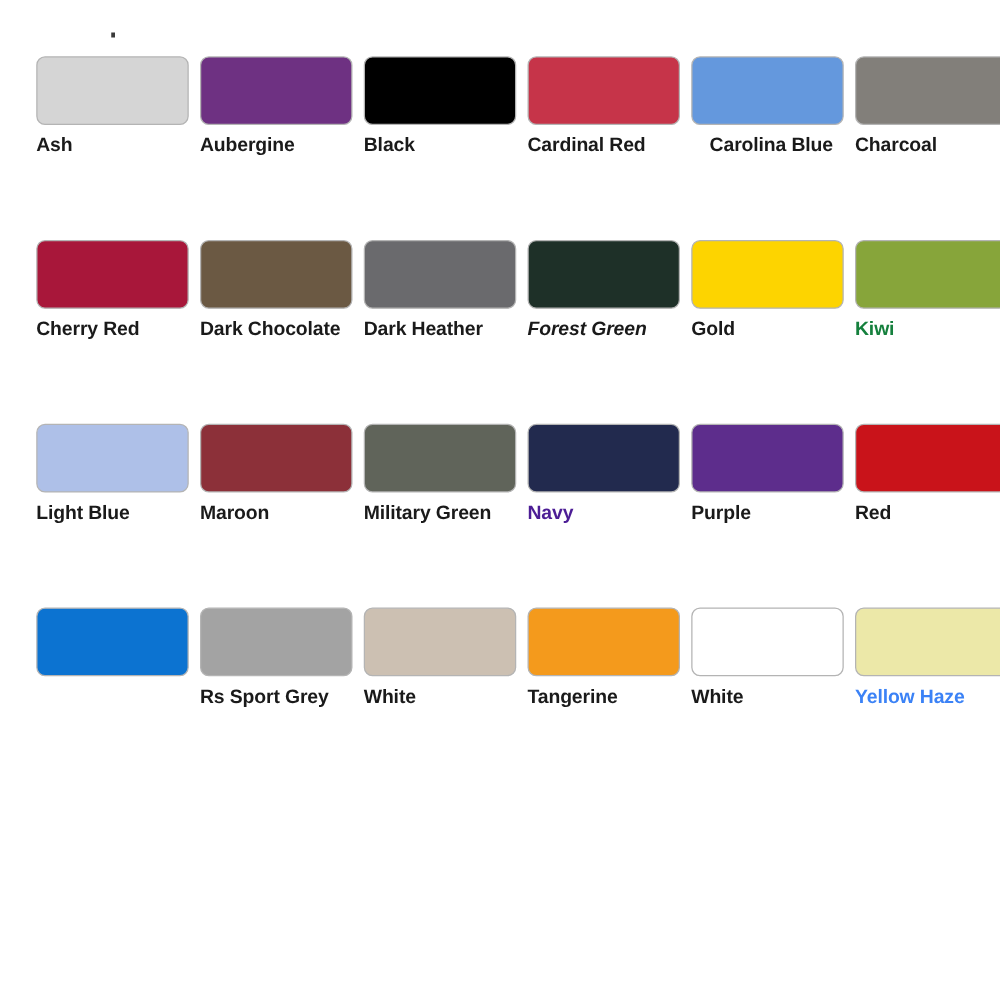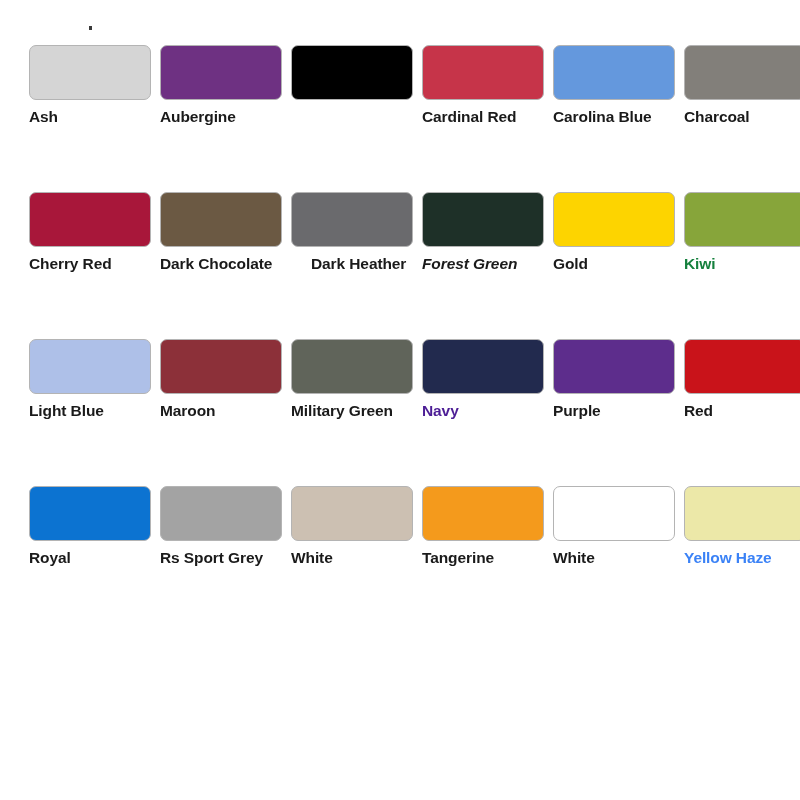--- a/index.html
+++ b/index.html
@@ -81,44 +81,45 @@
       <div class="swatch-cell">
         <div class="swatch-chip" style="background-color: rgb(213, 213, 213); border-color: rgb(180, 180, 180);"></div>
         <span class="swatch-label" style="color: rgb(26, 26, 26);">Ash</span>
       </div>
       <div class="swatch-cell">
         <div class="swatch-chip" style="background-color: rgb(110, 49, 130); border-color: rgb(180, 180, 180);"></div>
         <span class="swatch-label" style="color: rgb(26, 26, 26);">Aubergine</span>
       </div>
       <div class="swatch-cell">
         <div class="swatch-chip" style="background-color: rgb(0, 0, 0); border-color: rgb(180, 180, 180);"></div>
+        <span class="swatch-label" style="color: rgb(26, 26, 26);">Black</span>
       </div>
       <div class="swatch-cell">
         <div class="swatch-chip" style="background-color: rgb(198, 52, 73); border-color: rgb(180, 180, 180);"></div>
         <span class="swatch-label" style="color: rgb(26, 26, 26);">Cardinal Red</span>
       </div>
       <div class="swatch-cell">
         <div class="swatch-chip" style="background-color: rgb(100, 152, 221); border-color: rgb(180, 180, 180);"></div>
-        <span class="swatch-label" style="color: rgb(26, 26, 26);">Carolina Blue</span>
+        <span class="swatch-label" style="color: rgb(26, 26, 26); text-align: center;">Carolina Blue</span>
       </div>
       <div class="swatch-cell">
         <div class="swatch-chip" style="background-color: rgb(130, 127, 122); border-color: rgb(180, 180, 180);"></div>
         <span class="swatch-label" style="color: rgb(26, 26, 26);">Charcoal</span>
       </div>
       <div class="swatch-cell">
         <div class="swatch-chip" style="background-color: rgb(168, 23, 58); border-color: rgb(180, 180, 180);"></div>
         <span class="swatch-label" style="color: rgb(26, 26, 26);">Cherry Red</span>
       </div>
       <div class="swatch-cell">
         <div class="swatch-chip" style="background-color: rgb(107, 89, 67); border-color: rgb(180, 180, 180);"></div>
         <span class="swatch-label" style="color: rgb(26, 26, 26);">Dark Chocolate</span>
       </div>
       <div class="swatch-cell">
         <div class="swatch-chip" style="background-color: rgb(106, 106, 109); border-color: rgb(180, 180, 180);"></div>
-        <span class="swatch-label" style="color: rgb(26, 26, 26); margin-left: 20px;">Dark Heather</span>
+        <span class="swatch-label" style="color: rgb(26, 26, 26);">Dark Heather</span>
       </div>
       <div class="swatch-cell">
         <div class="swatch-chip" style="background-color: rgb(30, 48, 40); border-color: rgb(180, 180, 180);"></div>
         <span class="swatch-label" style="color: rgb(26, 26, 26); font-style: italic;">Forest Green</span>
       </div>
       <div class="swatch-cell">
         <div class="swatch-chip" style="background-color: rgb(253, 212, 0); border-color: rgb(180, 180, 180);"></div>
         <span class="swatch-label" style="color: rgb(26, 26, 26);">Gold</span>
       </div>
       <div class="swatch-cell">
@@ -144,21 +145,20 @@
       <div class="swatch-cell">
         <div class="swatch-chip" style="background-color: rgb(93, 45, 140); border-color: rgb(180, 180, 180);"></div>
         <span class="swatch-label" style="color: rgb(26, 26, 26);">Purple</span>
       </div>
       <div class="swatch-cell">
         <div class="swatch-chip" style="background-color: rgb(201, 19, 26); border-color: rgb(180, 180, 180);"></div>
         <span class="swatch-label" style="color: rgb(26, 26, 26);">Red</span>
       </div>
       <div class="swatch-cell">
         <div class="swatch-chip" style="background-color: rgb(12, 115, 209); border-color: rgb(180, 180, 180);"></div>
-        <span class="swatch-label" style="color: rgb(26, 26, 26);">Royal</span>
       </div>
       <div class="swatch-cell">
         <div class="swatch-chip" style="background-color: rgb(163, 163, 163); border-color: rgb(180, 180, 180);"></div>
         <span class="swatch-label" style="color: rgb(26, 26, 26);">Rs Sport Grey</span>
       </div>
       <div class="swatch-cell">
         <div class="swatch-chip" style="background-color: rgb(204, 192, 178); border-color: rgb(180, 180, 180);"></div>
         <span class="swatch-label" style="color: rgb(26, 26, 26);">White</span>
       </div>
       <div class="swatch-cell">

